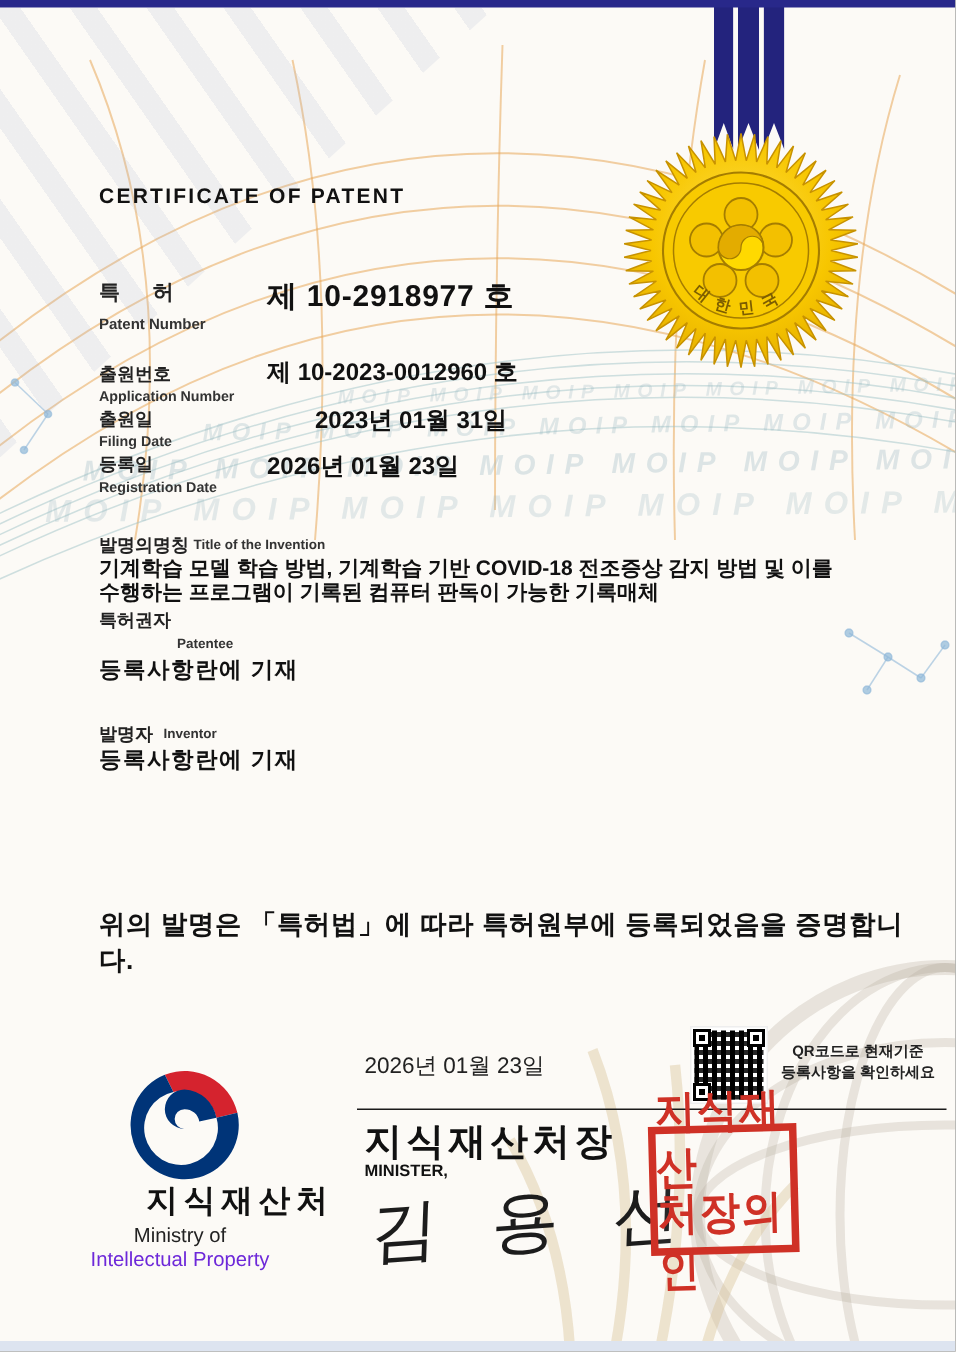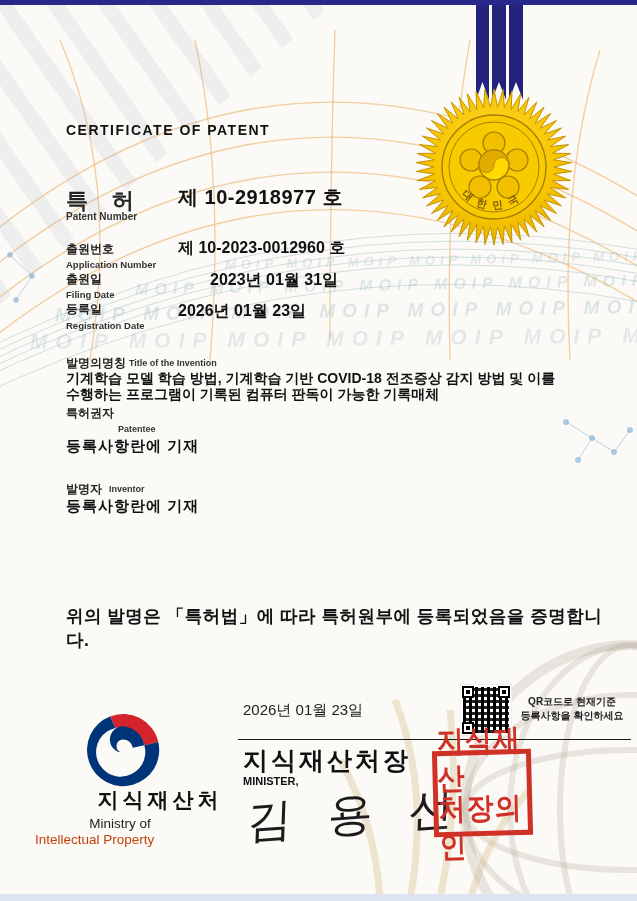--- a/index.html
+++ b/index.html
@@ -25,21 +25,21 @@
   
   .ribbon{position:absolute;top:0;height:100px;background:#23237d;z-index:3;
     clip-path:polygon(0 0,100% 0,100% 100%,50% 82%,0 100%);}
   #medal{left:414px;top:87px;width:160px;height:160px;z-index:4;}
   
   .z{z-index:6;}
   #title-ko{left:64px;top:78px;font-size:37px;font-weight:bold;letter-spacing:2px;}
   #title-en{left:66px;top:122px;font-size:14px;font-weight:bold;letter-spacing:1.5px;}
   .lab-ko{font-weight:bold;color:#222;}
   .lab-en{font-weight:bold;color:#333;}
-  #f-patent-ko{left:66px;top:186px;font-size:22px;letter-spacing:9px;}
+  #f-patent-ko{left:66px;top:186px;font-size:14px;letter-spacing:9px;}
   #f-patent-val{left:178px;top:184px;font-size:20px;font-weight:bold;letter-spacing:.5px;}
   #f-patent-en{left:66px;top:211px;font-size:10px;}
   #f-app-ko{left:66px;top:241px;font-size:12px;}
   #f-app-val{left:178px;top:238px;font-size:16px;font-weight:bold;}
   #f-app-en{left:66px;top:259px;font-size:9.5px;}
   #f-fil-ko{left:66px;top:271px;font-size:12px;}
   #f-fil-val{left:178px;top:270px;font-size:16px;font-weight:bold;margin-left:32px;}
   #f-fil-en{left:66px;top:289px;font-size:9.5px;}
   #f-reg-ko{left:66px;top:301px;font-size:12px;}
   #f-reg-val{left:178px;top:301px;font-size:16px;font-weight:bold;}
@@ -74,21 +74,21 @@
     transform:rotate(-4deg) skewX(-6deg);transform-origin:left top;white-space:nowrap;}
   
   #seal{left:433px;top:750px;width:99px;height:86px;border:5px solid #cf3126;box-sizing:border-box;
     display:flex;flex-direction:column;justify-content:center;align-items:center;
     color:#cf3126;font-weight:bold;transform:rotate(-1.5deg);background:rgba(255,255,255,.05);z-index:7;}
   #seal div{font-size:27px;line-height:34px;letter-spacing:1px;transform:scaleY(1.1);}
   
   #logo{left:82px;top:705px;width:82px;height:82px;z-index:6;}
   #logo-ko{left:50px;top:786px;width:140px;text-align:center;font-size:21px;font-weight:bold;letter-spacing:4px;margin-left:40px;}
   #logo-en1{left:50px;top:816px;width:140px;text-align:center;font-size:13.5px;color:#222;}
-  #logo-en2{left:35px;top:832px;width:170px;text-align:left;font-size:13.5px;color:#c2410c;}
+  #logo-en2{left:35px;top:832px;width:170px;text-align:center;font-size:13.5px;color:#6d28d9;}
 </style>
 </head>
 <body>
 
 <div id="page">
 
   <svg id="fan-svg" class="abs" left="0" style="left:0;top:0;" width="637" height="360" viewBox="0 0 637 360">
     <g fill="none" stroke="#e8a85a" stroke-opacity=".55" stroke-width="1.3">
       <path d="M -40 330 Q 300 30 690 300"></path>
       <path d="M -40 365 Q 300 70 690 335"></path>

